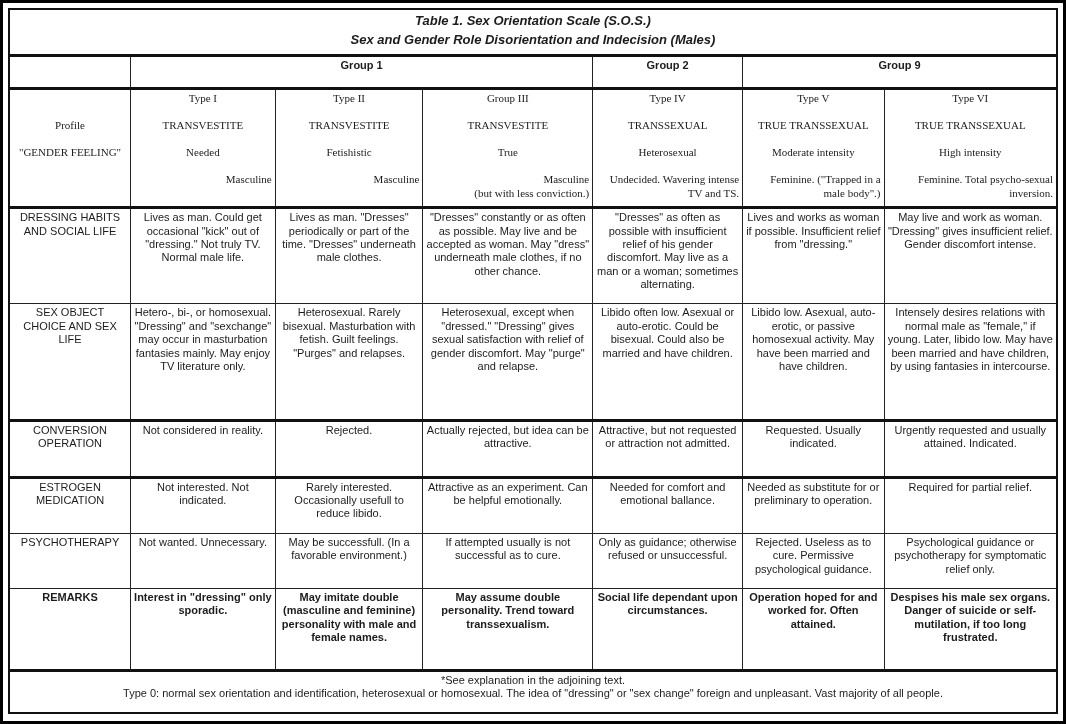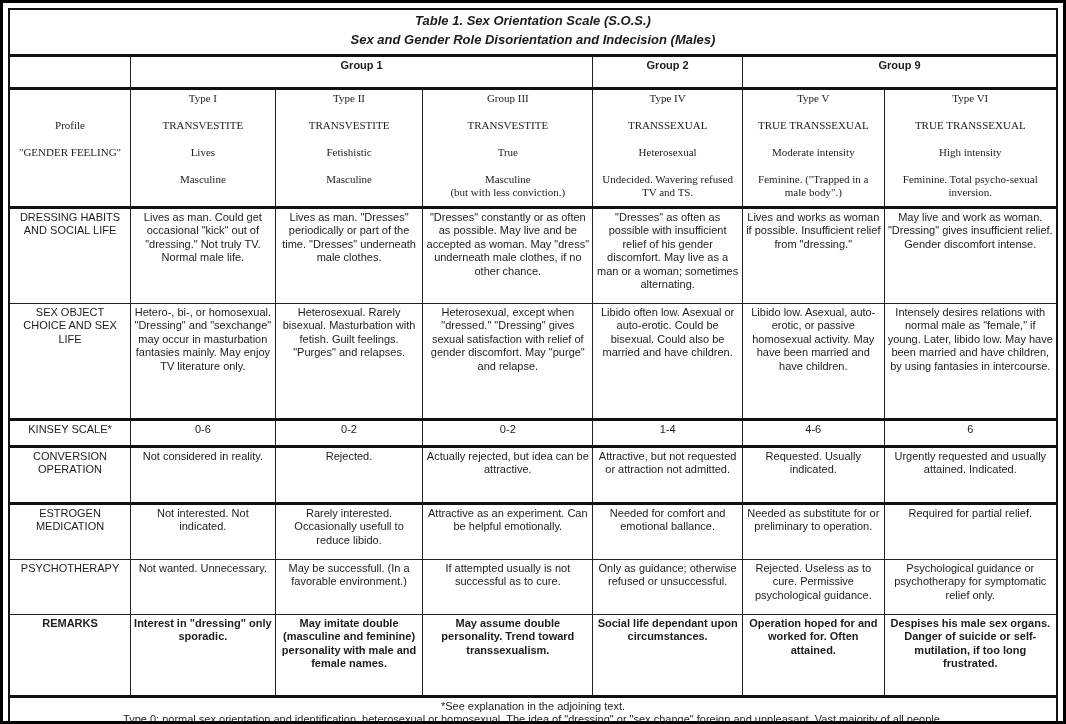--- a/index.html
+++ b/index.html
@@ -21,21 +21,21 @@
   
   td.thl{border-left:3px solid #111;}
   
   td.dbl{border-left:4px double #111;}
 
   .r-title td{height:40px;vertical-align:middle;}
   .title-line,.subtitle-line{font-weight:bold;font-style:italic;font-size:13px;line-height:1.45;}
   .r-group td{height:26px;vertical-align:middle;font-weight:bold;font-size:11.5px;}
   .r-profile td{height:112px;padding-top:5px;}
   .pl{min-height:27px;font-family:Liberation Serif, serif;}
-  .pl.feeling{white-space:pre-line;}
+  .pl.feeling{white-space:pre-line;text-align:right;}
   .r-dressing td{height:90px;}
   .r-sexobj td{height:110px;}
   .r-kinsey td{height:20px;vertical-align:middle;}
   .r-conv td{height:50px;margin-top:27px;}
   .r-estro td{height:50px;}
   .r-psych td{height:50px;}
   .r-remarks td{height:76px;font-weight:bold;}
   .r-foot td{height:36px;text-align:left;vertical-align:top;font-size:10.5px;padding:2px 4px;border-top:3px solid #111;}
 </style>
 </head>
@@ -70,41 +70,41 @@
 
     <tr class="r-profile bb">
       <td>
         <div class="pl"></div>
         <div class="pl">Profile</div>
         <div class="pl">"GENDER FEELING"</div>
       </td>
       <td>
         <div class="pl">Type I</div>
         <div class="pl">TRANSVESTITE</div>
-        <div class="pl">Lives</div>
+        <div class="pl">Needed</div>
         <div class="pl feeling">Masculine</div>
       </td>
       <td>
         <div class="pl">Type II</div>
         <div class="pl">TRANSVESTITE</div>
         <div class="pl">Fetishistic</div>
         <div class="pl feeling">Masculine</div>
       </td>
       <td class="dbl">
         <div class="pl">Group III</div>
         <div class="pl">TRANSVESTITE</div>
         <div class="pl">True</div>
         <div class="pl feeling">Masculine
 (but with less conviction.)</div>
       </td>
       <td class="thl">
         <div class="pl">Type IV</div>
         <div class="pl">TRANSSEXUAL</div>
         <div class="pl">Heterosexual</div>
-        <div class="pl feeling">Undecided. Wavering refused TV and TS.</div>
+        <div class="pl feeling">Undecided. Wavering intense TV and TS.</div>
       </td>
       <td>
         <div class="pl">Type V</div>
         <div class="pl">TRUE TRANSSEXUAL</div>
         <div class="pl">Moderate intensity</div>
         <div class="pl feeling">Feminine. ("Trapped in a male body".)</div>
       </td>
       <td>
         <div class="pl">Type VI</div>
         <div class="pl">TRUE TRANSSEXUAL</div>
@@ -126,29 +126,20 @@
     <tr class="r-sexobj bb">
       <td>SEX OBJECT CHOICE AND SEX LIFE</td>
       <td>Hetero-, bi-, or homosexual. "Dressing" and "sexchange" may occur in masturbation fantasies mainly. May enjoy TV literature only.</td>
       <td>Heterosexual. Rarely bisexual. Masturbation with fetish. Guilt feelings. "Purges" and relapses.</td>
       <td class="dbl">Heterosexual, except when "dressed." "Dressing" gives sexual satisfaction with relief of gender discomfort. May "purge" and relapse.</td>
       <td class="thl">Libido often low. Asexual or auto-erotic. Could be bisexual. Could also be married and have children.</td>
       <td>Libido low. Asexual, auto-erotic, or passive homosexual activity. May have been married and have children.</td>
       <td>Intensely desires relations with normal male as "female," if young. Later, libido low. May have been married and have children, by using fantasies in intercourse.</td>
     </tr>
 
-    <tr class="r-kinsey bb">
-      <td>KINSEY SCALE*</td>
-      <td>0-6</td>
-      <td>0-2</td>
-      <td class="dbl">0-2</td>
-      <td class="thl">1-4</td>
-      <td>4-6</td>
-      <td>6</td>
-    </tr>
 
     <tr class="r-conv bb">
       <td>CONVERSION OPERATION</td>
       <td>Not considered in reality.</td>
       <td>Rejected.</td>
       <td class="dbl">Actually rejected, but idea can be attractive.</td>
       <td class="thl">Attractive, but not requested or attraction not admitted.</td>
       <td>Requested. Usually indicated.</td>
       <td>Urgently requested and usually attained. Indicated.</td>
     </tr>

